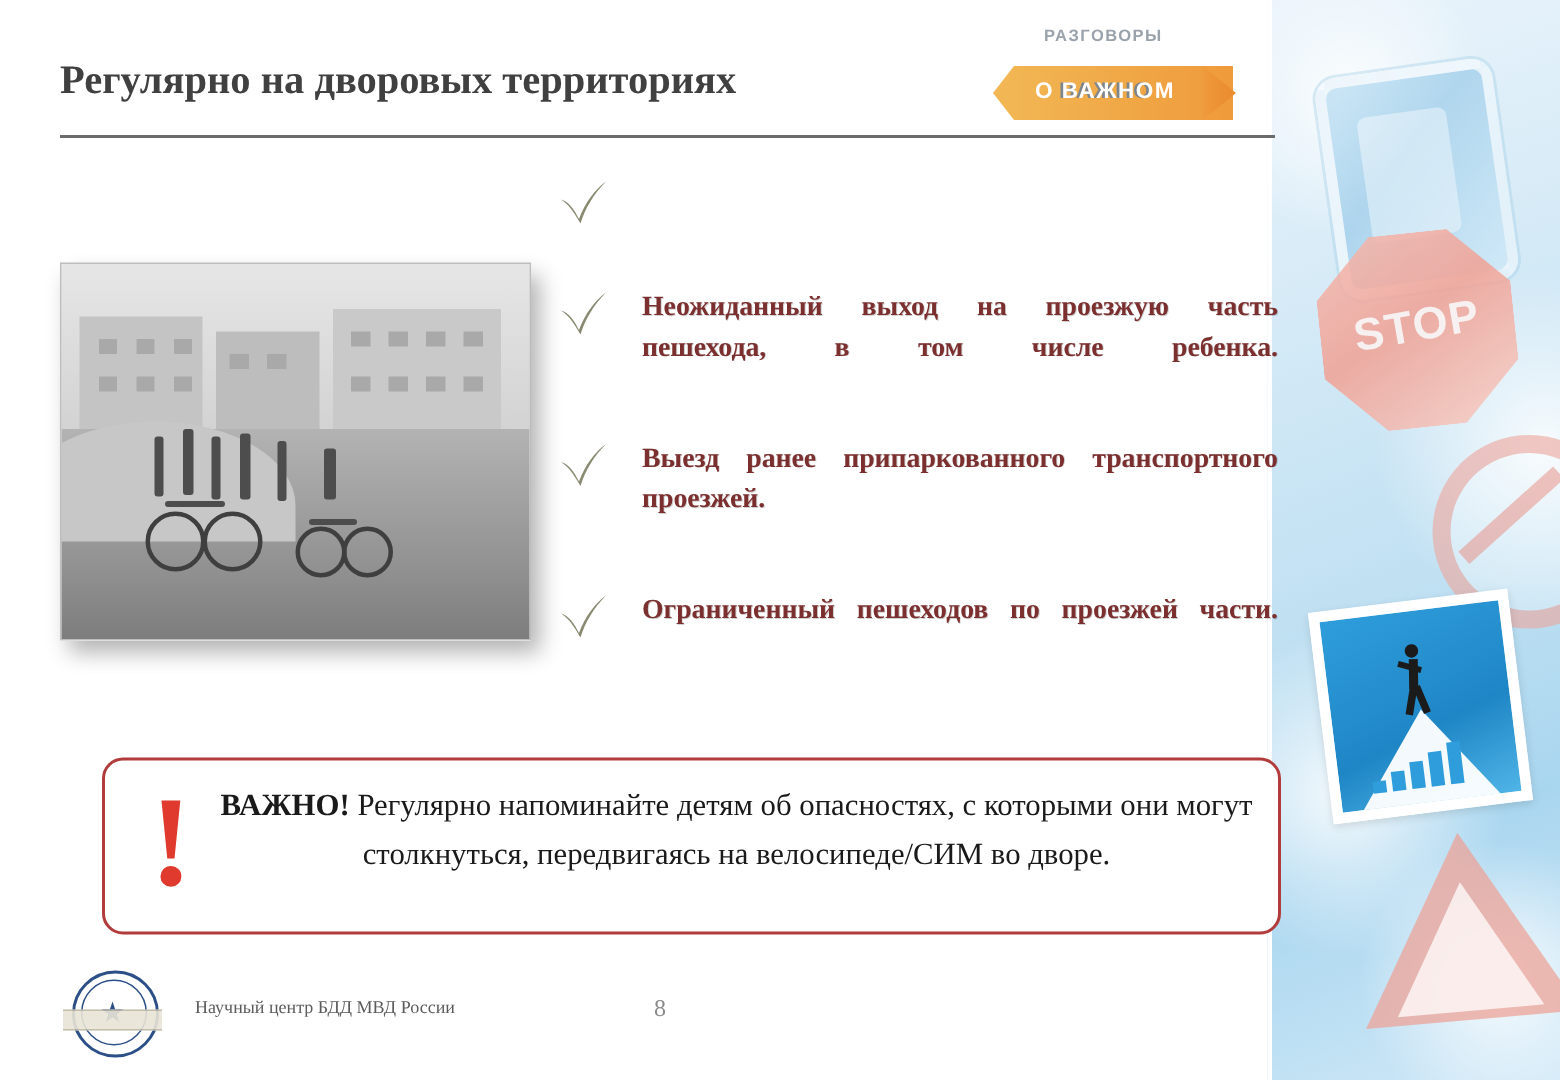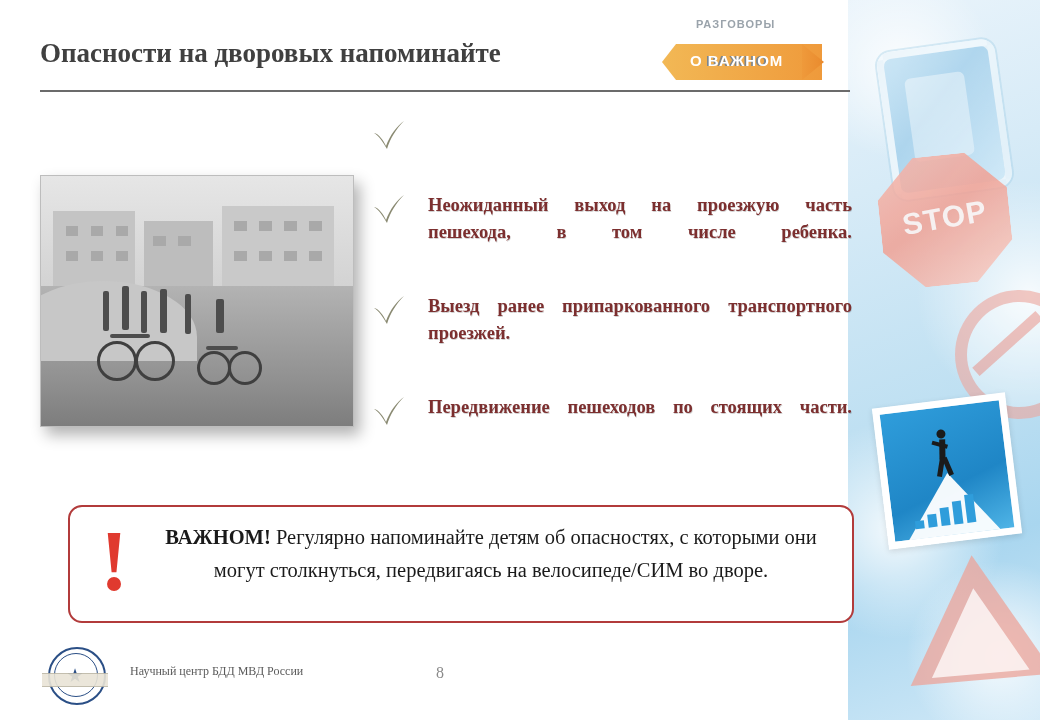--- a/index.html
+++ b/index.html
@@ -507,21 +507,21 @@
       <div class="body"></div>
       <div class="arm"></div>
       <div class="leg1"></div>
       <div class="leg2"></div>
     </div>
   </div>
 
   <div class="sign-triangle"></div>
   <div class="sign-triangle-inner"></div>
 
-  <div class="title">Опасности на дворовых напоминайте</div>
+  <div class="title">Регулярно на дворовых территориях</div>
   <div class="title-rule"></div>
 
   <div class="logo-block">
     <div class="logo-line1">РАЗГОВОРЫ</div>
     <div class="logo-band"></div>
     <div class="logo-band-tail"></div>
     <div class="logo-line2b">ВАЖНО</div>
     <div class="logo-line2">О ВАЖНОМ</div>
   </div>
 
@@ -589,28 +589,28 @@
       </span>
       <div class="bullet-text">Выезд ранее припаркованного транспортного проезжей.</div>
     </div>
 
     <div class="bullet-row">
       <span class="check-icon">
         <svg width="34" height="30" viewBox="0 0 34 30">
           <path d="M2 13 C7 14, 11 20, 14 26 C18 15, 25 6, 32 1 C24 9, 18 19, 15 29 C11 22, 7 16, 2 13 Z" fill="#8a8a72"></path>
         </svg>
       </span>
-      <div class="bullet-text">Передвижение пешеходов по стоящих части.</div>
+      <div class="bullet-text">Ограниченный пешеходов по проезжей части.</div>
     </div>
 
   </div>
 
   <div class="callout">
     <div class="excl">!</div>
-    <div class="callout-text"><b>ВАЖНОМ!</b><span> Регулярно напоминайте детям об опасностях, с которыми они могут столкнуться, передвигаясь на велосипеде/СИМ во дворе.</span></div>
+    <div class="callout-text"><b>ВАЖНО!</b><span> Регулярно напоминайте детям об опасностях, с которыми они могут столкнуться, передвигаясь на велосипеде/СИМ во дворе.</span></div>
   </div>
 
   <div class="footer-emblem">
     <div class="ring"></div>
     <div class="ring2"></div>
     <div class="star">★</div>
     <div class="ribbon"></div>
   </div>
   <div class="footer-text">Научный центр  БДД МВД России</div>
   <div class="page-num">8</div>

